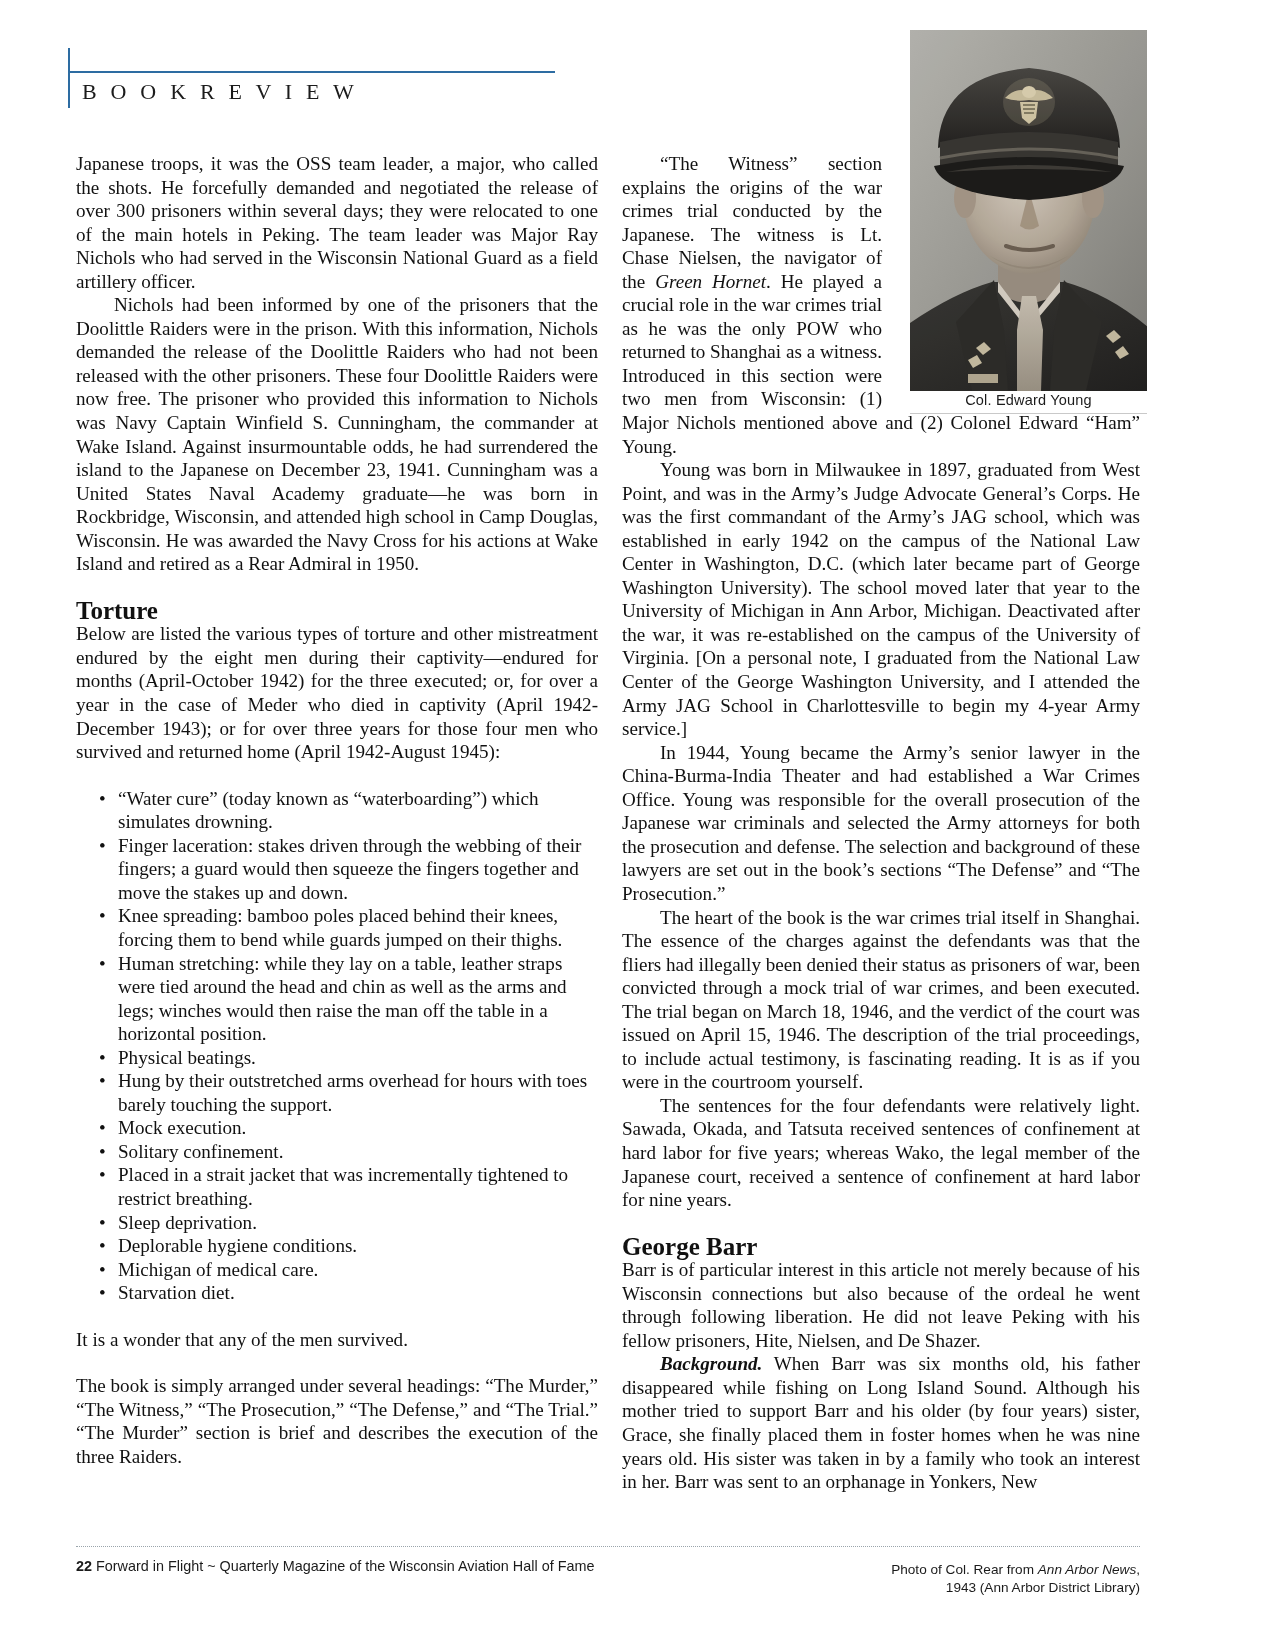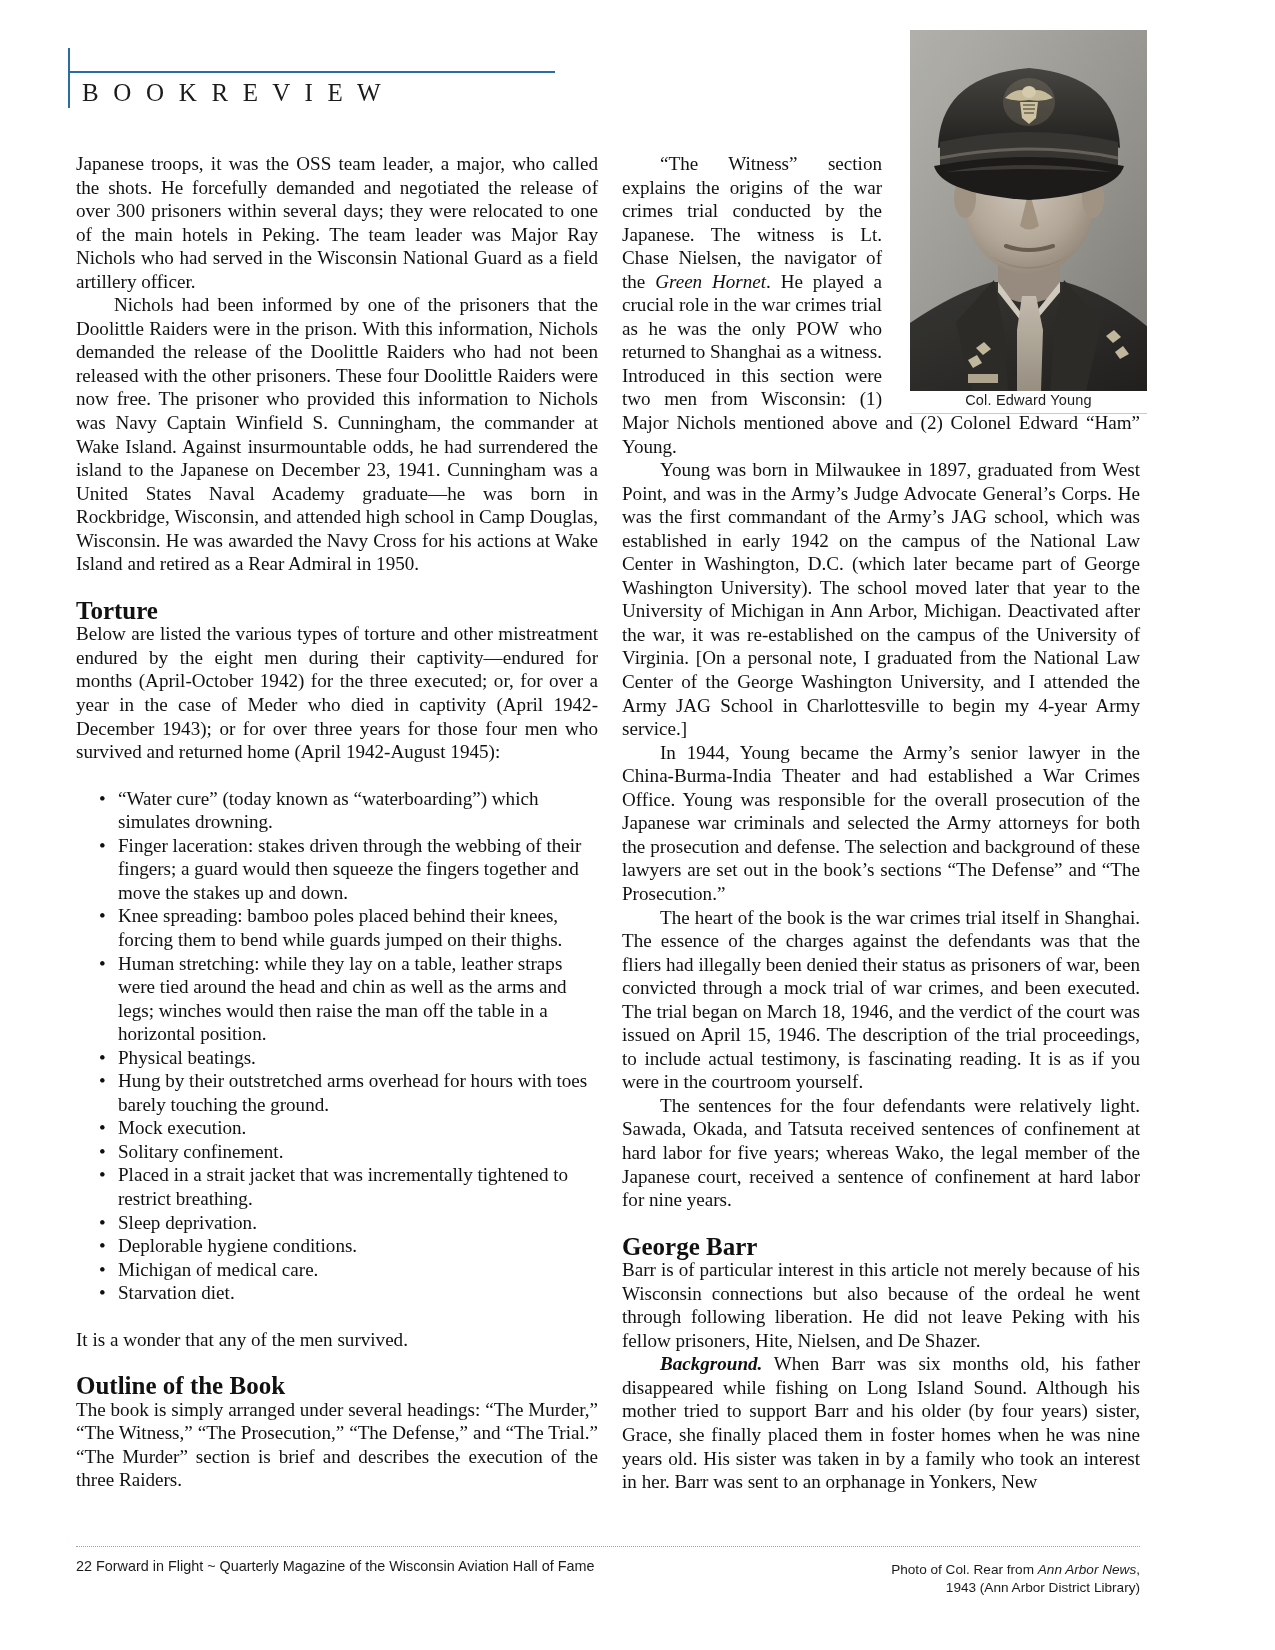--- a/index.html
+++ b/index.html
@@ -41,21 +41,21 @@
     position: absolute;
     left: 0; top: 23px;
     width: 487px; height: 2px;
     background: #2d6ca2;
   }
   .masthead-title {
     position: absolute;
     left: 14px;
     top: 31px;
     font-family: "Liberation Serif", "DejaVu Serif", serif;
-    font-size: 25px;
+    font-size: 22px;
     letter-spacing: 4.2px;
     color: #1b1b1b;
     white-space: nowrap;
   }
 
   
   .col {
     position: absolute;
     top: 152px;
     font-size: 19.1px;
@@ -157,21 +157,21 @@
   .footer-left {
     position: absolute;
     left: 76px;
     top: 1558px;
     font-family: "Liberation Sans", "DejaVu Sans", sans-serif;
     font-size: 14.4px;
     white-space: nowrap;
     color: #1b1b1b;
   }
   .footer-left .pagenum {
-    font-weight: normal;
+    font-weight: bold;
     font-style: normal;
   }
   .footer-left .magline {
   }
   .footer-right {
     position: absolute;
     right: 135px;
     top: 1561px;
     text-align: right;
     font-family: "Liberation Sans", "DejaVu Sans", sans-serif;
@@ -298,37 +298,36 @@
     <p class="noindent">Below are listed the various types of torture and other mistreatment endured by the eight men during their captivity—endured for months (April-October 1942) for the three executed; or, for over a year in the case of Meder who died in captivity (April 1942-December 1943); or for over three years for those four men who survived and returned home (April 1942-August 1945):</p>
 
     <div class="gap-sm"></div>
 
     <ul class="torture-list">
       <li><span class="bullet">•</span><span>“Water cure” (today known as “waterboarding”) which simulates drowning.</span></li>
       <li><span class="bullet">•</span><span>Finger laceration: stakes driven through the webbing of their fingers; a guard would then squeeze the fingers together and move the stakes up and down.</span></li>
       <li><span class="bullet">•</span><span>Knee spreading: bamboo poles placed behind their knees, forcing them to bend while guards jumped on their thighs.</span></li>
       <li><span class="bullet">•</span><span>Human stretching: while they lay on a table, leather straps were tied around the head and chin as well as the arms and legs; winches would then raise the man off the table in a horizontal position.</span></li>
       <li><span class="bullet">•</span><span>Physical beatings.</span></li>
-      <li><span class="bullet">•</span><span>Hung by their outstretched arms overhead for hours with toes barely touching the ground.</span></li>
+      <li><span class="bullet">•</span><span>Hung by their outstretched arms overhead for hours with toes barely touching the support.</span></li>
       <li><span class="bullet">•</span><span>Mock execution.</span></li>
       <li><span class="bullet">•</span><span>Solitary confinement.</span></li>
       <li><span class="bullet">•</span><span>Placed in a strait jacket that was incrementally tightened to restrict breathing.</span></li>
       <li><span class="bullet">•</span><span>Sleep deprivation.</span></li>
       <li><span class="bullet">•</span><span>Deplorable hygiene conditions.</span></li>
       <li><span class="bullet">•</span><span>Michigan of medical care.</span></li>
       <li><span class="bullet">•</span><span>Starvation diet.</span></li>
     </ul>
 
     <div class="gap-sm"></div>
 
     <p class="noindent ragged">It is a wonder that any of the men survived.</p>
 
     <div class="gap-sm"></div>
 
-    <h3 class="subhead">Outline of the Book</h3>
     <p class="noindent">The book is simply arranged under several headings: “The Murder,” “The Witness,” “The Prosecution,” “The Defense,” and “The Trial.” “The Murder” section is brief and describes the execution of the three Raiders.</p>
   </div>
 
   <div class="col col-right">
 
     <div style="float:right; width:258px; height:258px; shape-outside:none;"></div>
 
     <p class="indent"><span>“The Witness” section explains the origins of the war crimes trial conducted by the Japanese. The witness is Lt. Chase Nielsen, the navigator of the </span><em>Green Hornet</em><span>. He played a crucial role in the war crimes trial as he was the only POW who returned to Shanghai as a witness. Introduced in this section were two men from Wisconsin: (1) Major Nichols mentioned above and (2) Colonel Edward “Ham” Young.</span></p>
 
     <p class="indent">Young was born in Milwaukee in 1897, graduated from West Point, and was in the Army’s Judge Advocate General’s Corps. He was the first commandant of the Army’s JAG school, which was established in early 1942 on the campus of the National Law Center in Washington, D.C. (which later became part of George Washington University). The school moved later that year to the University of Michigan in Ann Arbor, Michigan. Deactivated after the war, it was re-established on the campus of the University of Virginia. [On a personal note, I graduated from the National Law Center of the George Washington University, and I attended the Army JAG School in Charlottesville to begin my 4-year Army service.]</p>

